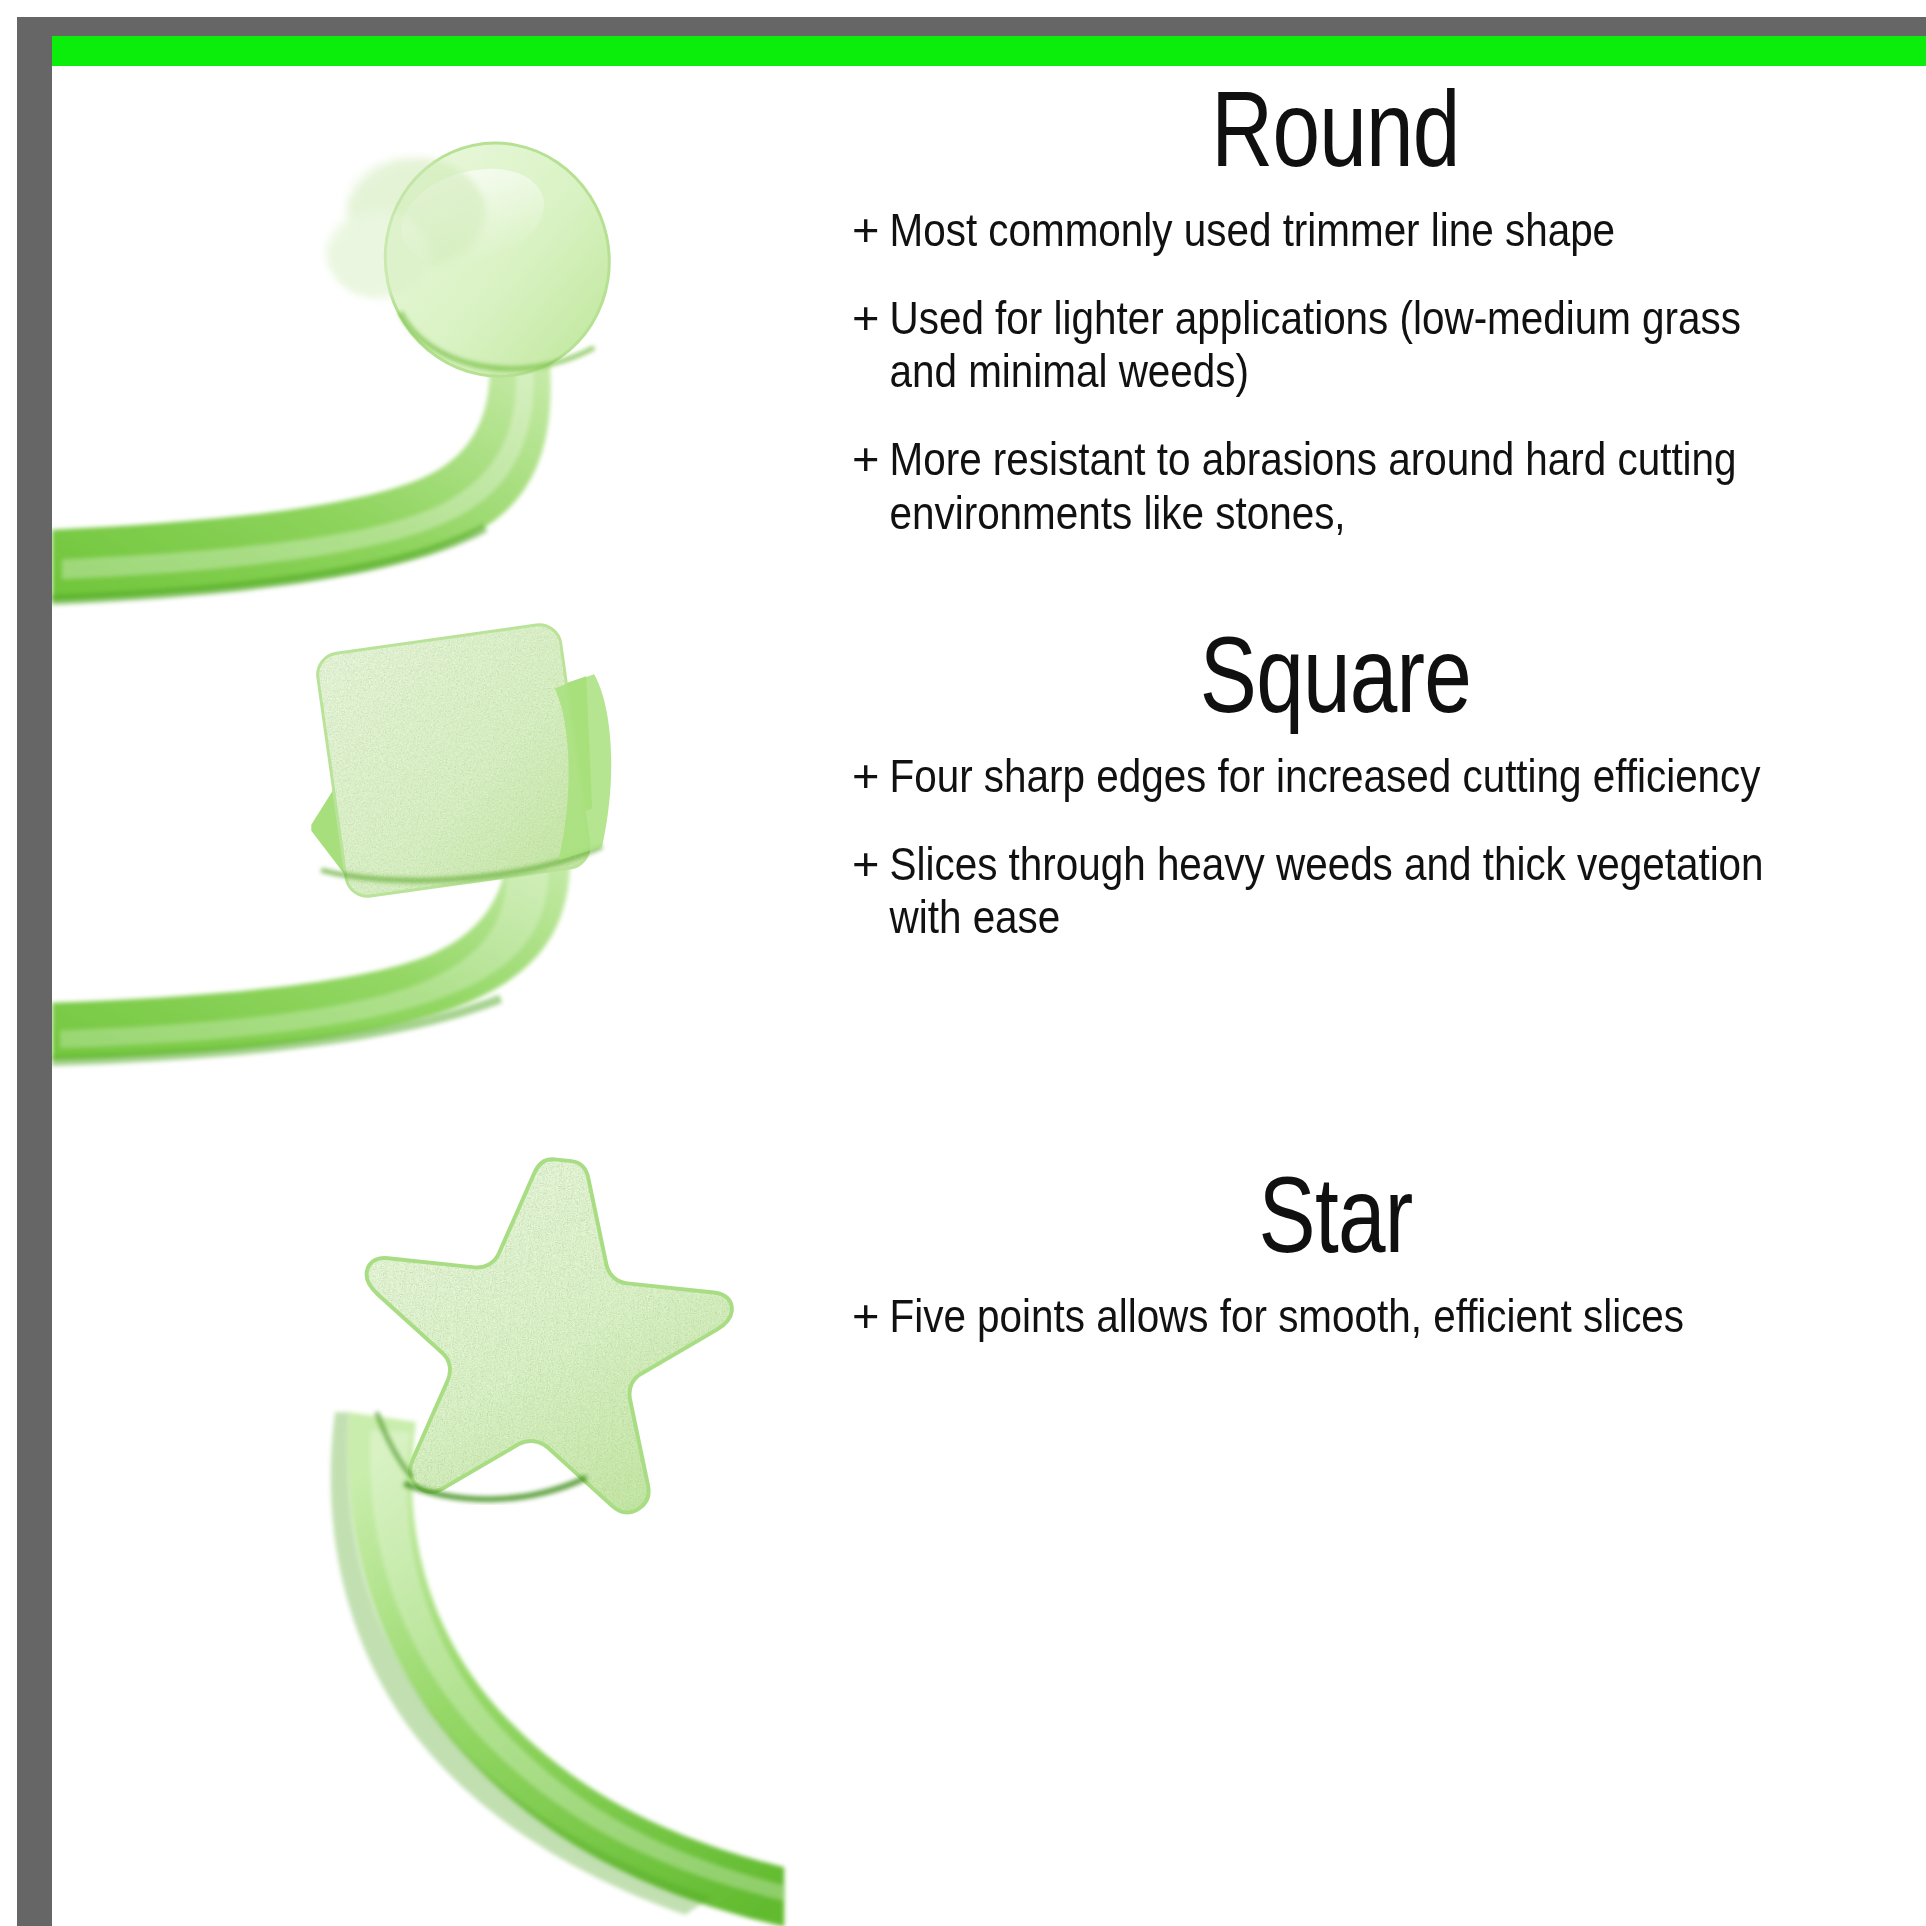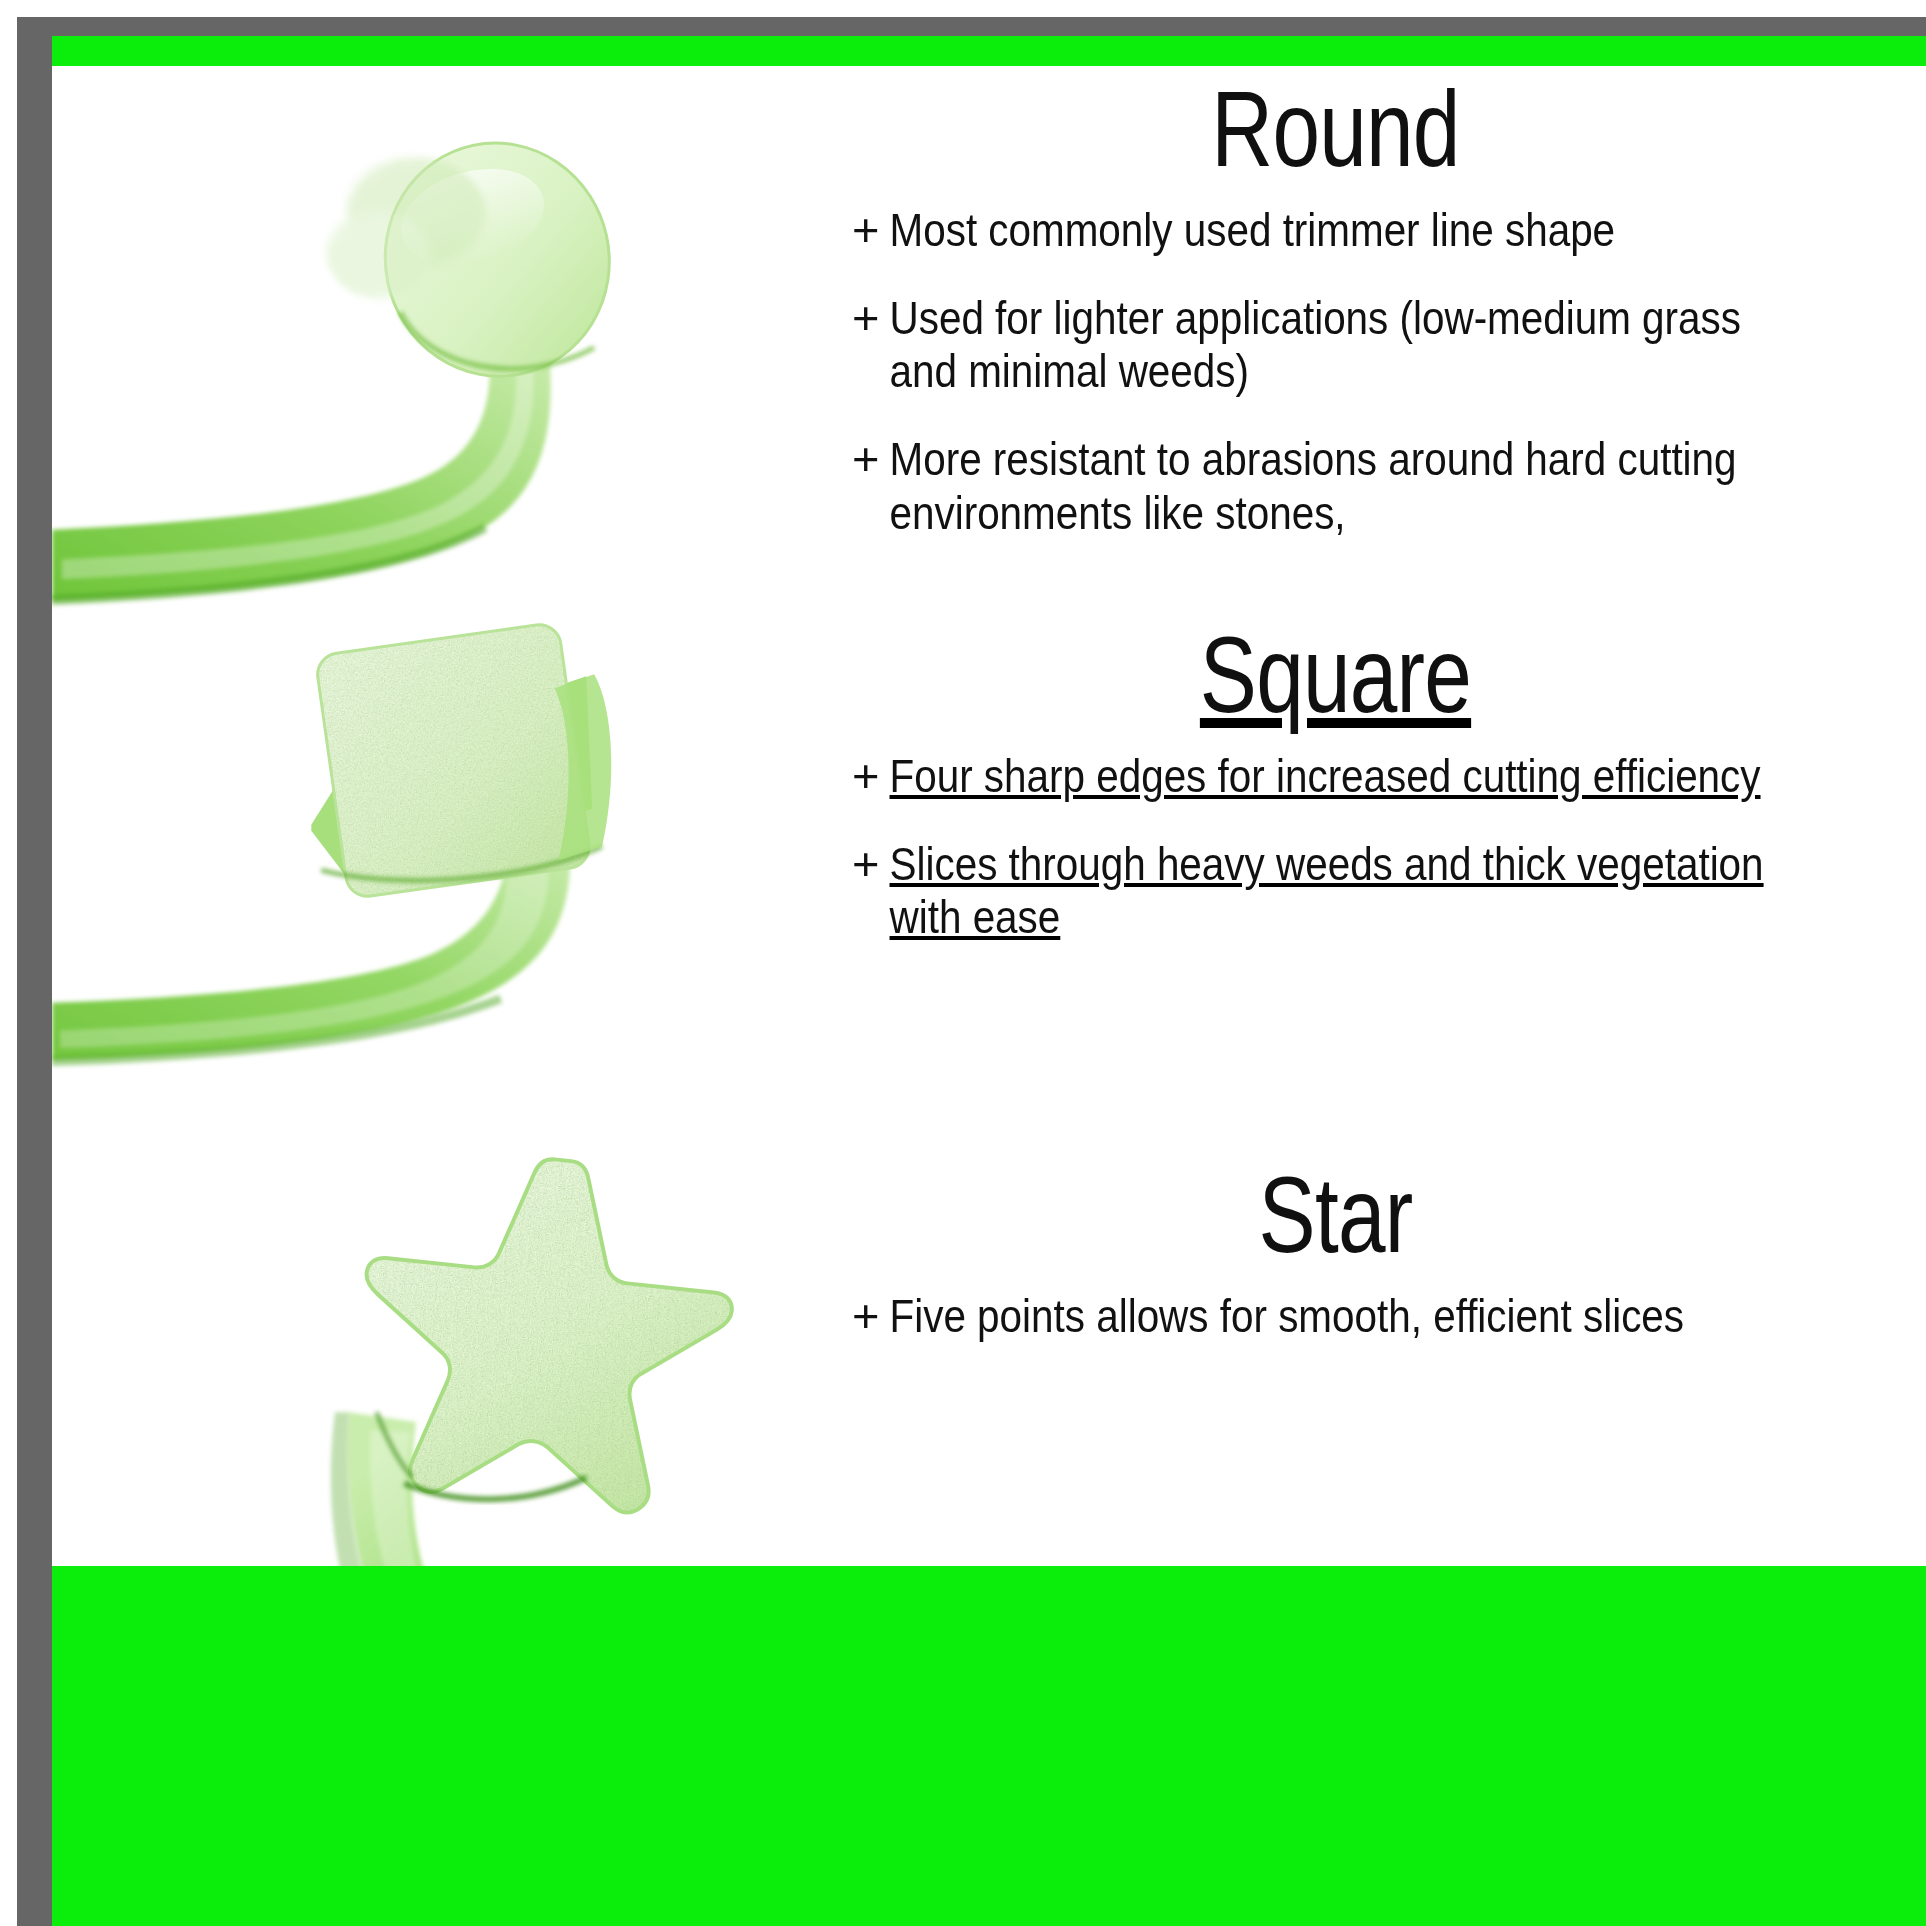--- a/index.html
+++ b/index.html
@@ -36,21 +36,21 @@
     top: 36px;
     width: 1874px;
     height: 1891px;
     background: #0bee0b;
   }
   #canvas {
     position: absolute;
     left: 52px;
     top: 66px;
     width: 1874px;
-    height: 1500px;
+    height: 1860px;
     background: #ffffff;
     overflow: hidden;
   }
 
   
   .art {
     position: absolute;
     left: 0;
     width: 752px;
     overflow: visible;
@@ -113,21 +113,21 @@
     transform: scaleX(0.86);
     transform-origin: left center;
     width: 116%;
     padding-left: 32px;
     white-space: pre-line;
   }
   .bullet.tight { margin-bottom: 0; }
 
   
   #sec-round  { top: 8px; }
-  #sec-square { top: 554px; text-decoration: underline; }
+  #sec-square { top: 554px; }
   #sec-star   { top: 1094px; }
 </style>
 </head>
 <body>
 
 <div id="poster">
 
   <div id="gray-frame"></div>
   <div id="green-frame"></div>
 

